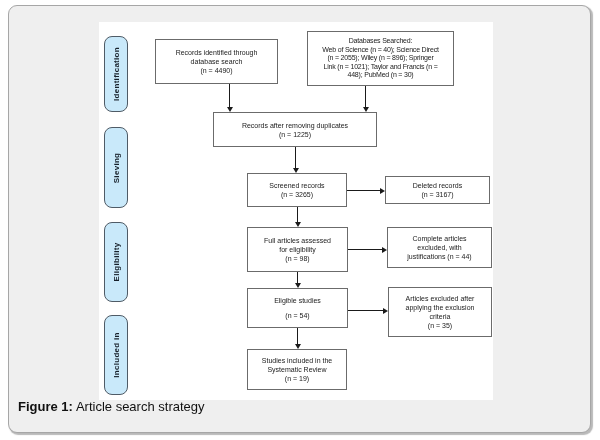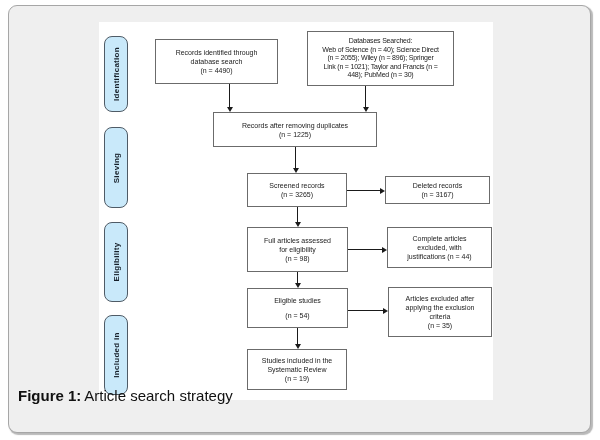--- a/index.html
+++ b/index.html
@@ -41,21 +41,21 @@
     content:"";position:absolute;bottom:-5px;left:-2.5px;width:0;height:0;
     border-left:3px solid transparent;border-right:3px solid transparent;
     border-top:5px solid #1a1a1a;
   }
   .arr-h{position:absolute;height:1px;background:#1a1a1a;}
   .arr-h::after{
     content:"";position:absolute;right:-5px;top:-2.5px;width:0;height:0;
     border-top:3px solid transparent;border-bottom:3px solid transparent;
     border-left:5px solid #1a1a1a;
   }
-  .caption{position:absolute;left:18px;top:387px;font-size:15px;color:#111;}
+  .caption{position:absolute;left:18px;top:399px;font-size:13px;color:#111;}
   .caption .cap-label{font-weight:bold;}
   .caption .cap-text{margin-left:3px;}
 </style>
 </head>
 <body>
 
 <div class="page">
   <div class="panel"></div>
   <div class="canvas"></div>
 

